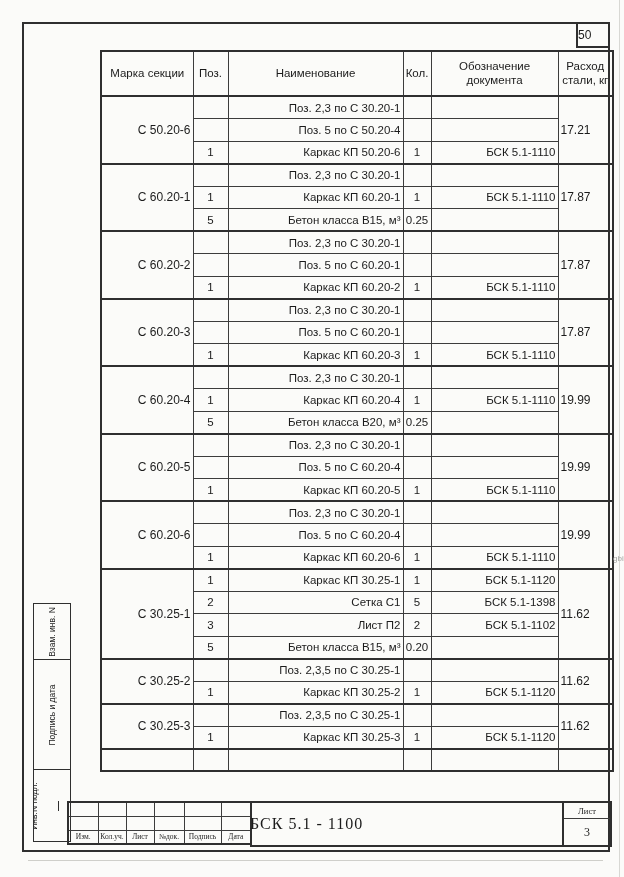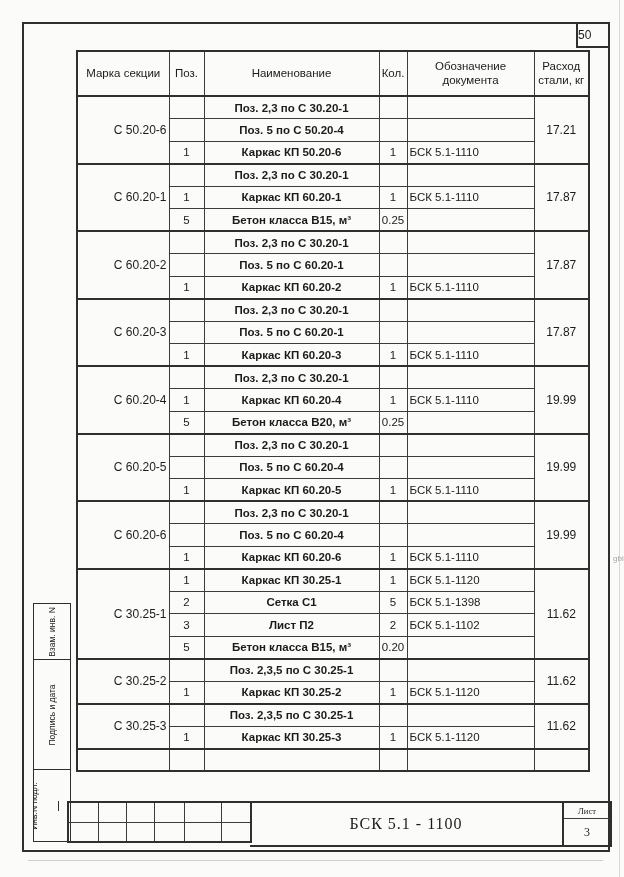--- a/index.html
+++ b/index.html
@@ -25,32 +25,32 @@
   }
   
   .spec-wrap{position:absolute;left:76px;top:50px;}
   table.spec{
     border-collapse:collapse;table-layout:fixed;width:512px;
     font-size:11.5px;color:#1b1b1b;
   }
   table.spec th,table.spec td{
     border:1px solid #3c3c3c;padding:0 2px;overflow:hidden;white-space:nowrap;
   }
-  table.spec{border:2px solid #2f2f2f;}
+  table.spec{border:2px solid #2f2f2f;margin-left:24px;}
   table.spec th{
     height:43px;font-weight:normal;text-align:center;vertical-align:middle;
     font-size:11.5px;line-height:1.15;white-space:normal;
   }
   table.spec tbody tr{height:22.5px;}
   td.c-marka{text-align:right;font-size:12px;}
   td.c-poz{text-align:center;}
-  td.c-name{text-align:center;padding-left:6px;font-weight:bold;}
+  td.c-name{text-align:right;padding-left:6px;}
   td.c-kol{text-align:center;padding:0;}
-  td.c-doc{text-align:left;}
-  td.c-rashod{text-align:center;font-size:12px;border-radius:22px;}
+  td.c-doc{text-align:right;}
+  td.c-rashod{text-align:left;font-size:12px;border-radius:22px;}
   tr.sec-start td{border-top:2px solid #2f2f2f;}
   
   .side-strip{position:absolute;left:33px;top:603px;width:38px;}
   .side-cell{
     border:1.5px solid #2f2f2f;border-bottom:none;
     display:flex;align-items:center;justify-content:center;overflow:hidden;
   }
   .side-cell:last-child{border-bottom:1.5px solid #2f2f2f;}
   .vtext{
     transform:rotate(-90deg);white-space:nowrap;
@@ -69,21 +69,21 @@
   .rev-table{
     left:67px;top:801px;width:183px;height:42px;position:absolute;
     border:2px solid #2f2f2f;border-collapse:collapse;table-layout:fixed;
   }
   .rev-table td{border:1px solid #3c3c3c;padding:0;text-align:center;
     font-family:"Liberation Serif",serif;font-size:7.5px;color:#222;overflow:hidden;white-space:nowrap;}
   .rev-table tr{height:14px;}
   .doc-box{
     left:250px;top:801px;width:312px;height:42px;position:absolute;
     border:2px solid #2f2f2f;border-left:none;
-    display:flex;align-items:center;justify-content:center;
+    display:flex;align-items:center;
     font-size:16px;letter-spacing:1px;
   }
   .sheet-box{
     left:562px;top:801px;width:46px;height:42px;position:absolute;
     border:2px solid #2f2f2f;border-left:2px solid #2f2f2f;
     display:flex;flex-direction:column;
   }
   .sheet-label{
     flex:0 0 15px;border-bottom:1px solid #3c3c3c;
     display:flex;align-items:center;justify-content:center;font-size:8.5px;
@@ -368,20 +368,28 @@
         <td></td>
     </tr>
     <tr>
       <td></td>
         <td></td>
         <td></td>
       <td></td>
         <td></td>
         <td></td>
     </tr>
+    <tr>
+      <td>Изм.</td>
+      <td>Кол.уч.</td>
+      <td>Лист</td>
+      <td>№док.</td>
+      <td>Подпись</td>
+      <td>Дата</td>
+    </tr>
   </tbody>
 </table>
 
 <div class="doc-box tb">
   <span>БСК 5.1 - 1100</span>
 </div>
 
 <div class="sheet-box tb">
   <div class="sheet-label">Лист</div>
   <div class="sheet-num">3</div>

